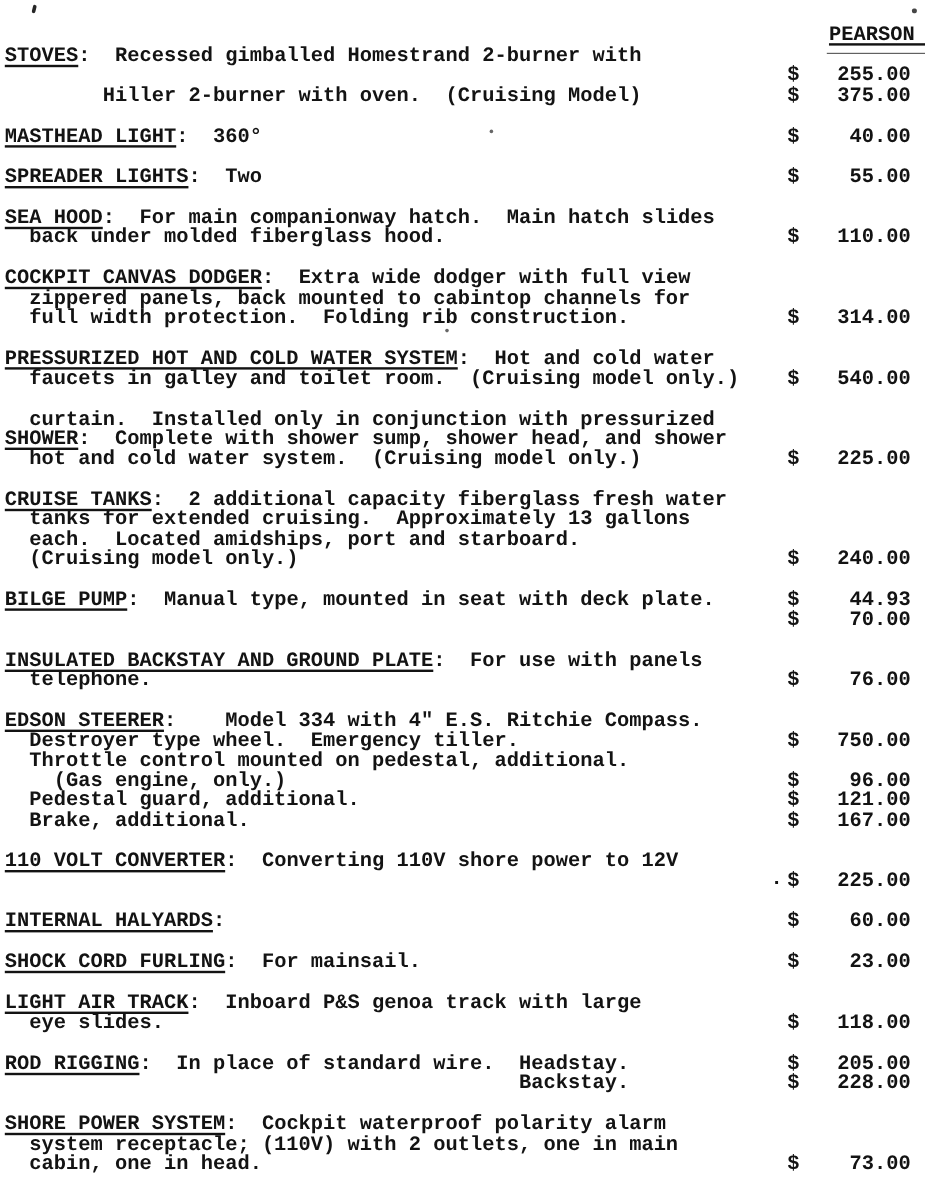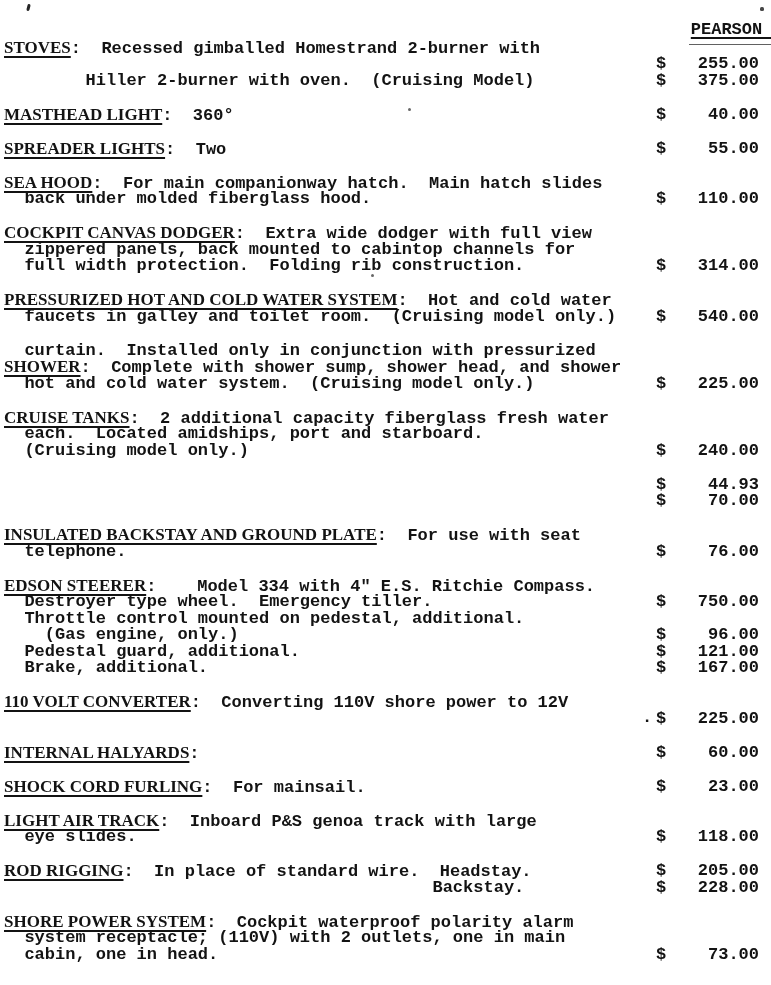--- a/index.html
+++ b/index.html
@@ -15,21 +15,21 @@
   .title {
     position:relative; display:inline-block;
     text-decoration:underline; text-decoration-thickness:1.6px; text-underline-offset:3px;
   }
   .title::after {
     content:""; position:absolute; left:-2px; right:-6px; bottom:-7px; height:1.5px;
     background:#3a3a3a; opacity:.8;
   }
   .entry { margin-bottom:17.5px; }
   .line { position:relative; white-space:pre; height:16.5px; line-height:16.5px; }
-  .head { text-decoration:underline; text-decoration-thickness:1.6px; text-underline-offset:3px;font-family:Liberation Serif, serif; }
+  .head { text-decoration:underline; text-decoration-thickness:1.6px; text-underline-offset:3px; }
   .price { position:absolute; left:652px; top:0; width:103px; display:flex; justify-content:space-between; }
   .amt { text-align:right; }
   .pdot { position:absolute; left:-14px; top:-1px; }
   .speck { position:absolute; background:#262626; border-radius:1.5px; }
   .speck.s1 { left:27px; top:4px;  width:3px; height:7px; transform:rotate(14deg); }
   .speck.s2 { left:760px; top:7px; width:4px; height:4px; opacity:.85; }
   .speck.s3 { left:408px; top:108px; width:3px; height:3px; opacity:.7; }
   .speck.s4 { left:371px; top:274px; width:3px; height:3px; opacity:.7; }
 </style>
 </head>
@@ -70,29 +70,30 @@
         <div class="line"><span class="txt"><span class="head">PRESSURIZED HOT AND COLD WATER SYSTEM</span><span class="rest">:  Hot and cold water</span></span></div>
         <div class="line"><span class="txt"><span class="rest">  faucets in galley and toilet room.  (Cruising model only.)</span></span><span class="price"><span class="cur">$</span><span class="amt">540.00</span></span></div>
       </div>
       <div class="entry">
         <div class="line"><span class="txt"><span class="rest">  curtain.  Installed only in conjunction with pressurized</span></span></div>
         <div class="line"><span class="txt"><span class="head">SHOWER</span><span class="rest">:  Complete with shower sump, shower head, and shower</span></span></div>
         <div class="line"><span class="txt"><span class="rest">  hot and cold water system.  (Cruising model only.)</span></span><span class="price"><span class="cur">$</span><span class="amt">225.00</span></span></div>
       </div>
       <div class="entry">
         <div class="line"><span class="txt"><span class="head">CRUISE TANKS</span><span class="rest">:  2 additional capacity fiberglass fresh water</span></span></div>
+        <div class="line"><span class="txt"><span class="rest">  tanks for extended cruising.  Approximately 13 gallons</span></span></div>
         <div class="line"><span class="txt"><span class="rest">  each.  Located amidships, port and starboard.</span></span></div>
         <div class="line"><span class="txt"><span class="rest">  (Cruising model only.)</span></span><span class="price"><span class="cur">$</span><span class="amt">240.00</span></span></div>
       </div>
       <div class="entry">
-        <div class="line"><span class="price"><span class="cur">$</span><span class="amt">44.93</span></span></div>
+        <div class="line"><span class="txt"><span class="head">BILGE PUMP</span><span class="rest">:  Manual type, mounted in seat with deck plate.</span></span><span class="price"><span class="cur">$</span><span class="amt">44.93</span></span></div>
         <div class="line"><span class="price"><span class="cur">$</span><span class="amt">70.00</span></span></div>
       </div>
       <div class="entry">
-        <div class="line"><span class="txt"><span class="head">INSULATED BACKSTAY AND GROUND PLATE</span><span class="rest">:  For use with seat</span></span></div>
+        <div class="line"><span class="txt"><span class="head">INSULATED BACKSTAY AND GROUND PLATE</span><span class="rest">:  For use with panels</span></span></div>
         <div class="line"><span class="txt"><span class="rest">  telephone.</span></span><span class="price"><span class="cur">$</span><span class="amt">76.00</span></span></div>
       </div>
       <div class="entry">
         <div class="line"><span class="txt"><span class="head">EDSON STEERER</span><span class="rest">:    Model 334 with 4" E.S. Ritchie Compass.</span></span></div>
         <div class="line"><span class="txt"><span class="rest">  Destroyer type wheel.  Emergency tiller.</span></span><span class="price"><span class="cur">$</span><span class="amt">750.00</span></span></div>
         <div class="line"><span class="txt"><span class="rest">  Throttle control mounted on pedestal, additional.</span></span></div>
         <div class="line"><span class="txt"><span class="rest">    (Gas engine, only.)</span></span><span class="price"><span class="cur">$</span><span class="amt">96.00</span></span></div>
         <div class="line"><span class="txt"><span class="rest">  Pedestal guard, additional.</span></span><span class="price"><span class="cur">$</span><span class="amt">121.00</span></span></div>
         <div class="line"><span class="txt"><span class="rest">  Brake, additional.</span></span><span class="price"><span class="cur">$</span><span class="amt">167.00</span></span></div>
       </div>

